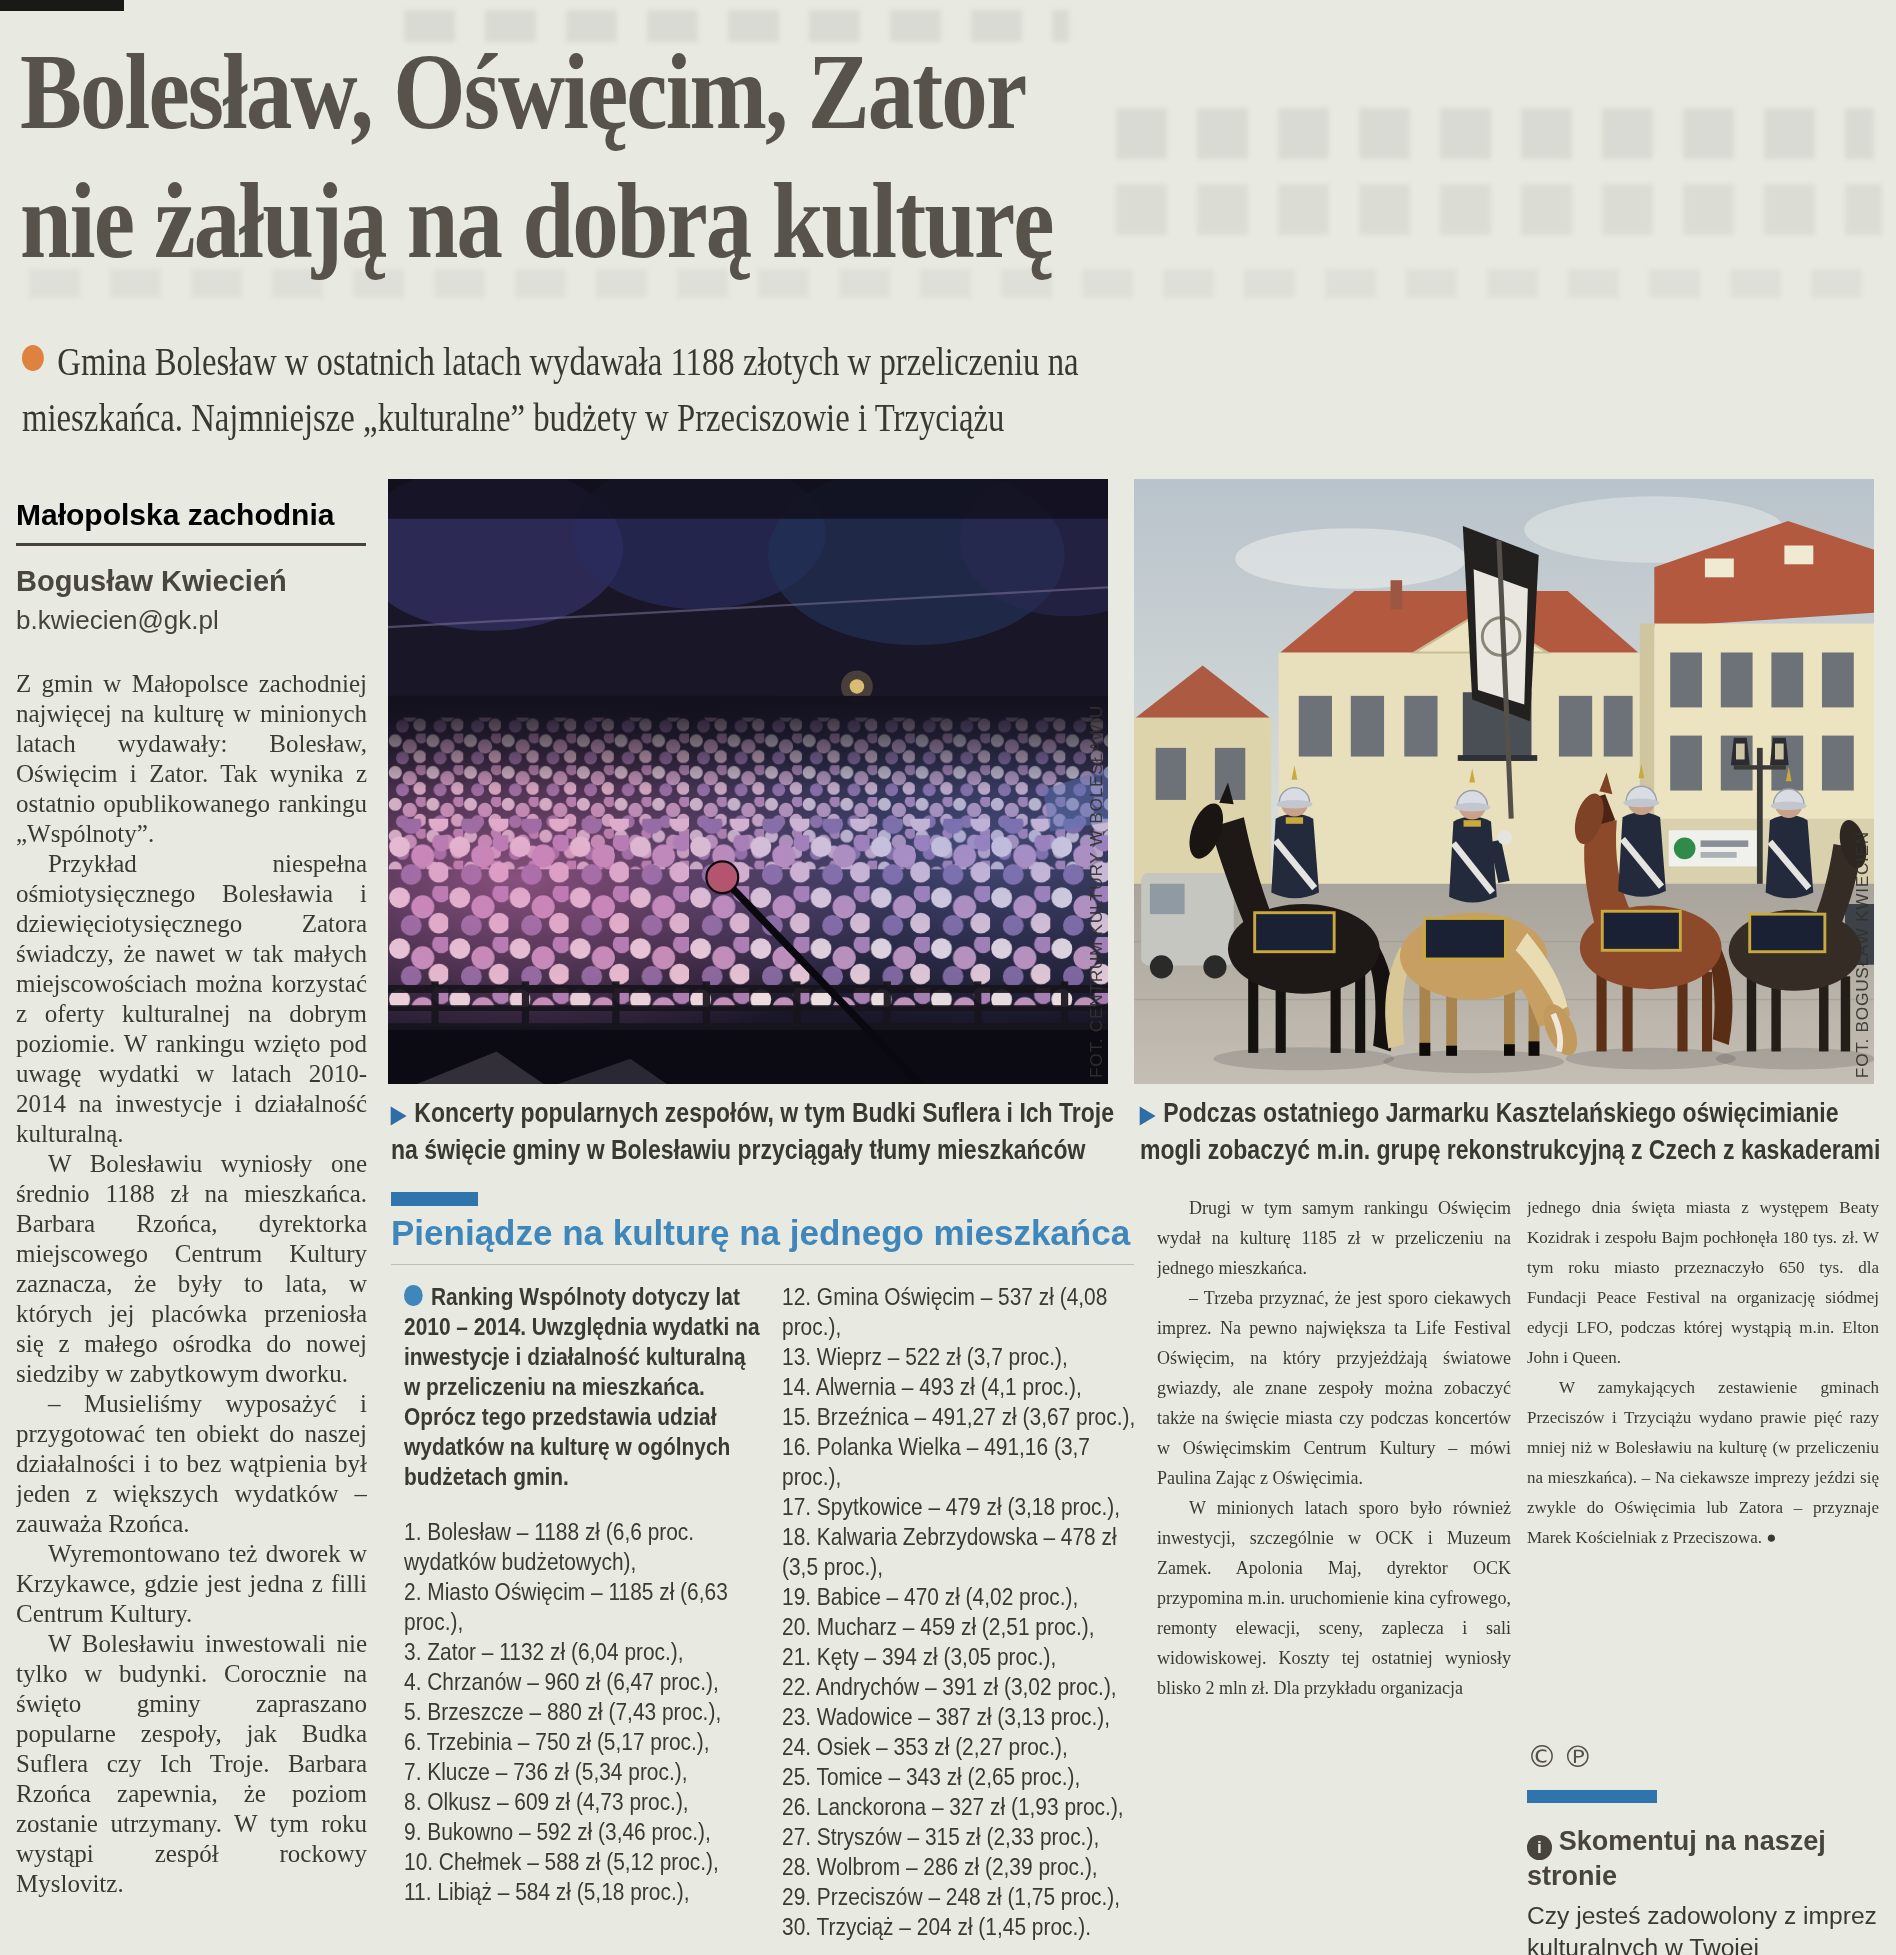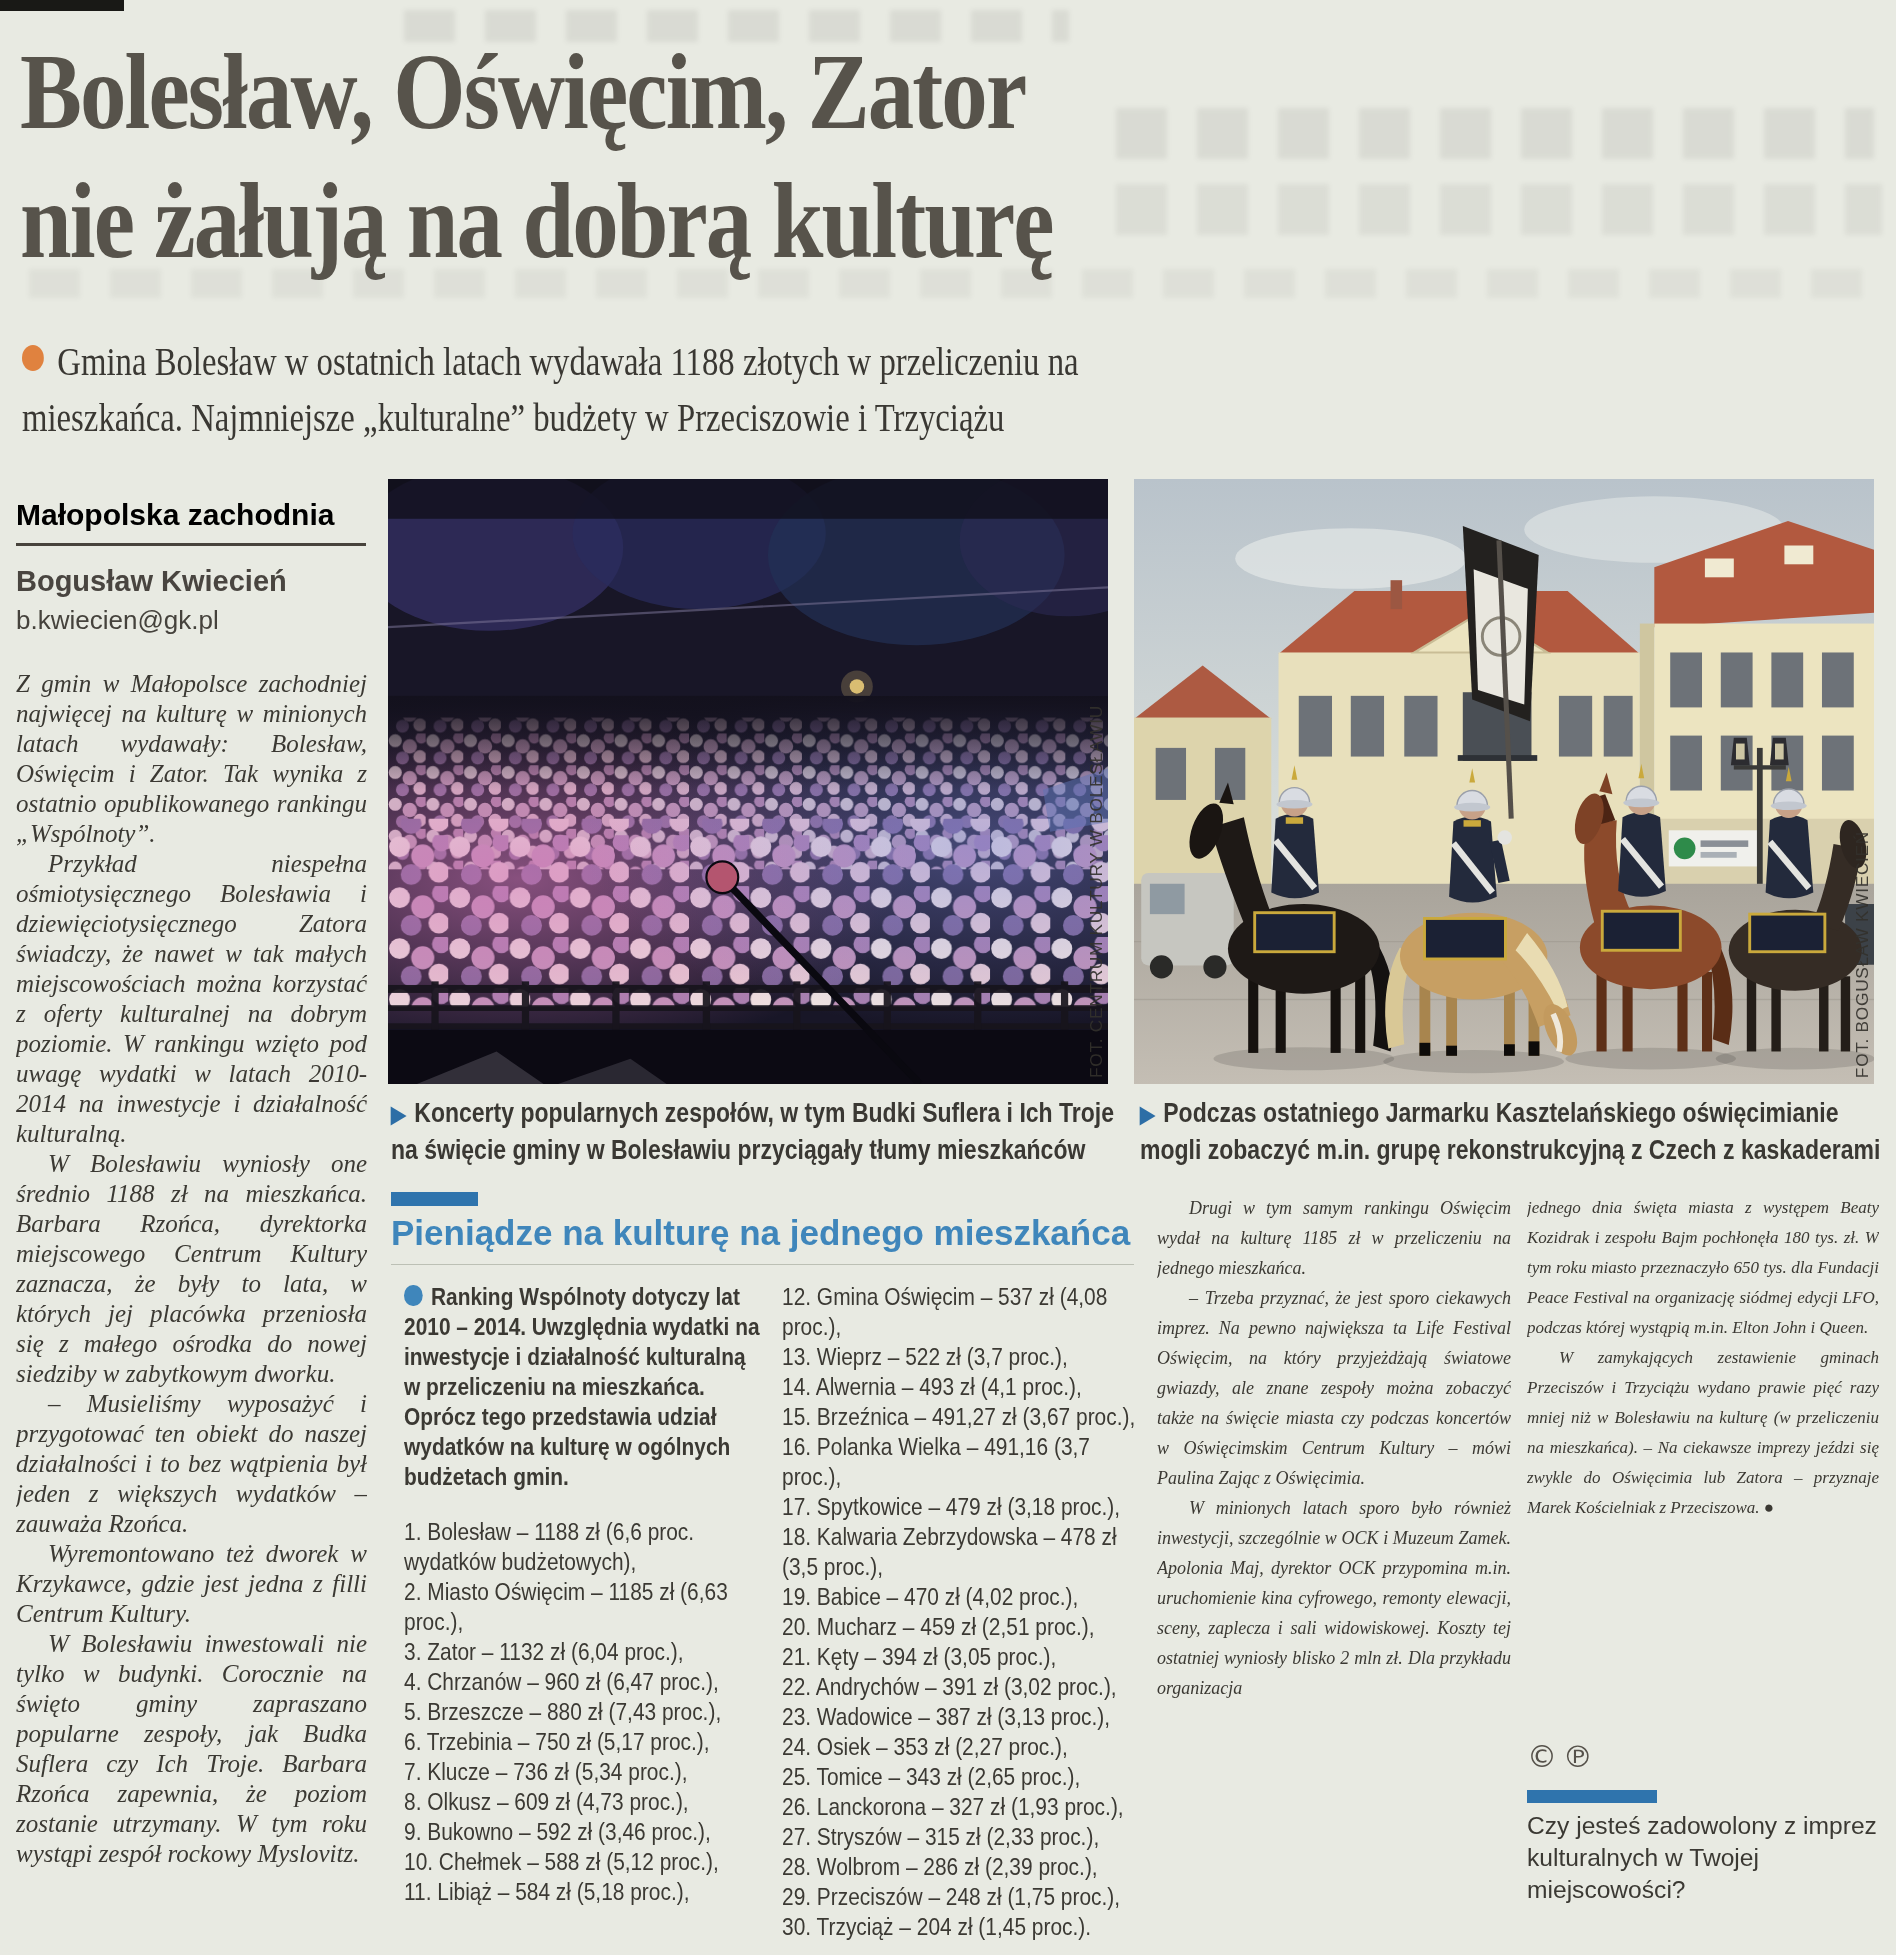--- a/index.html
+++ b/index.html
@@ -21,21 +21,21 @@
               font-size:39px;line-height:56px;color:#3a3833;}
   .sf-bullet{display:inline-block;width:26px;height:26px;border-radius:50%;background:#e0823f;
              margin-right:16px;vertical-align:4.3px;}
   
   .section-label{position:absolute;left:16px;top:498px;font:700 30px "Liberation Sans",sans-serif;color:#000000;}
   .section-rule{position:absolute;left:16px;top:543px;width:350px;height:2.9px;background:#47433c;}
   .byline-name{position:absolute;left:16px;top:565px;font:700 29px "Liberation Sans",sans-serif;color:#494540;}
   .byline-email{position:absolute;left:16px;top:605px;font:400 26px "Liberation Sans",sans-serif;color:#45423c;}
   
   .bodycol{position:absolute;text-align:justify;font-size:25px;line-height:30px;color:#3b3933;overflow:hidden;}
-  .bodycol p{margin:0;text-indent:32px;font-style:italic;}
+  .bodycol p{margin:0;text-indent:32px;}
   .bodycol p:first-child{text-indent:0;}
   .bodycol.indent-first p:first-child{text-indent:32px;}
   #col1{left:16px;top:669px;width:351px;height:1284px;}
   #col3{left:1157px;top:1193px;width:354px;height:758px;font-size:18px;line-height:30px;}
   #col4text{left:1527px;top:1193px;width:352px;height:543px;font-size:17px;line-height:30px;}
   
   figure{margin:0;}
   .photo{position:absolute;overflow:hidden;background:#15131f;}
   #photoL{left:388px;top:479px;width:720px;height:605px;}
   #photoR{left:1134px;top:479px;width:740px;height:605px;}
@@ -389,18 +389,21 @@
       <p>W minionych latach sporo było również inwestycji, szczególnie w OCK i Muzeum Zamek. Apolonia Maj, dyrektor OCK przypomina m.in. uruchomienie kina cyfrowego, remonty elewacji, sceny, zaplecza i sali widowiskowej. Koszty tej ostatniej wyniosły blisko 2 mln zł. Dla przykładu organizacja</p>
     </div>
   <div id="col4text" class="bodycol">
       <p>jednego dnia święta miasta z występem Beaty Kozidrak i zespołu Bajm pochłonęła 180 tys. zł. W tym roku miasto przeznaczyło 650 tys. dla Fundacji Peace Festival na organizację siódmej edycji LFO, podczas której wystąpią m.in. Elton John i Queen.</p>
       <p>W zamykających zestawienie gminach Przeciszów i Trzyciążu wydano prawie pięć razy mniej niż w Bolesławiu na kulturę (w przeliczeniu na mieszkańca). – Na ciekawsze imprezy jeździ się zwykle do Oświęcimia lub Zatora – przyznaje Marek Kościelniak z Przeciszowa. ●</p>
     </div>
 
   <div id="copyright">©℗</div>
   <div id="footer">
     <div class="footer-bar"></div>
+    <div class="footer-title">
+      <span class="info-icon">i</span><span>Skomentuj na naszej stronie</span>
+    </div>
     <div class="footer-q">Czy jesteś zadowolony z imprez kulturalnych w Twojej miejscowości?</div>
 
   </div>
 
 </div>
 
 
 </body></html>

